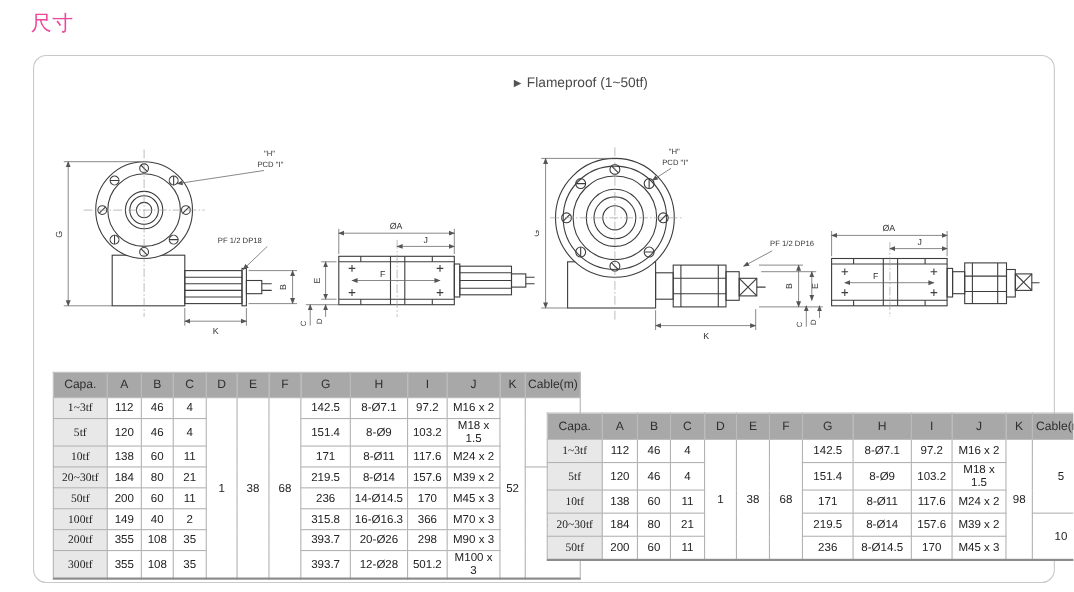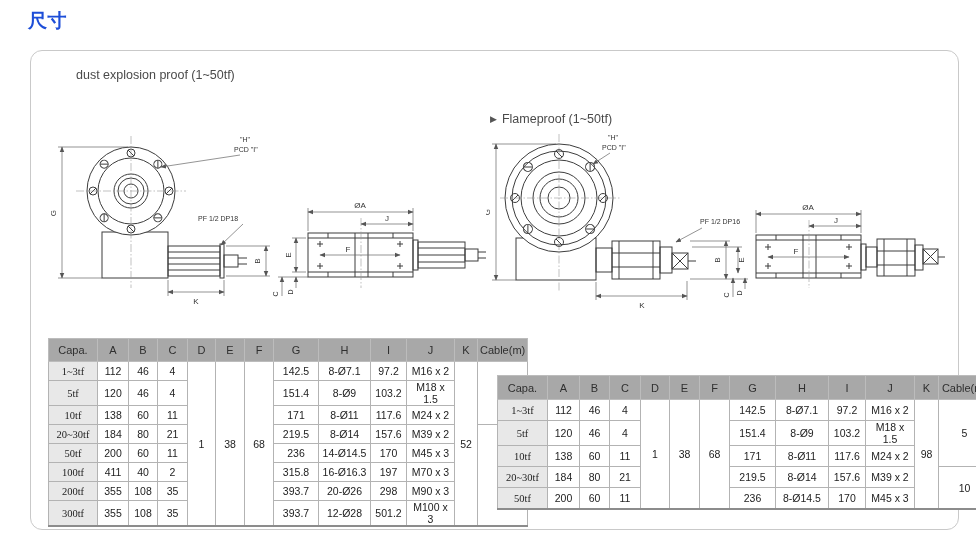--- a/index.html
+++ b/index.html
@@ -1,17 +1,17 @@
 <!DOCTYPE html>
 <html><head>
 <meta charset="utf-8">
 <style>
   html,body{margin:0;padding:0;background:#fff;}
   #page{position:relative;width:976px;height:538px;background:#fff;font-family:"Liberation Sans",sans-serif;overflow:hidden;}
-  .page-title{position:absolute;left:28px;top:8px;font-size:19px;font-weight:bold;color:#1d4ed8;letter-spacing:.5px;}
+  .page-title{position:absolute;left:28px;top:8px;font-size:19px;font-weight:normal;color:#ec4899;letter-spacing:.5px;}
   .panel{position:absolute;left:30px;top:50px;width:927px;height:478px;border:1px solid #c9c9c9;border-radius:12px;background:#fff;}
   .sec-head{position:absolute;font-size:12.5px;color:#4a4a4a;line-height:18px;}
   .sec-head .bullet{font-size:9px;color:#555;margin-right:5px;position:relative;top:-1px;}
   .sec-head .l2{padding-left:14px;}
   .dg{position:absolute;}
   .dg .ln{stroke:#3d3d3d;fill:none;stroke-width:1;}
   .dg .fw{stroke:#3d3d3d;fill:#fff;stroke-width:1;}
   .dg .dim{stroke:#666;fill:none;stroke-width:.7;}
   .dg .cl{stroke:#999;fill:none;stroke-width:.6;stroke-dasharray:8 2 1.5 2;}
   .dg text{fill:#333;font-size:8px;}
@@ -29,23 +29,22 @@
 </style>
 </head>
 <body>
 
 <div id="page">
   <div class="page-title">尺寸</div>
 
   <div class="panel"></div>
 
   <div class="sec-head" style="left:62px;top:66px;">
-    <div class="l2">dust explosion proof (1~50tf)</div>
   </div>
-  <div class="sec-head" style="left:490px;top:66px;margin-top:44px;">
+  <div class="sec-head" style="left:467px;top:66px;">
     <div><span class="bullet">▶</span><span>Flameproof (1~50tf)</span></div>
   </div>
 
   <svg class="dg" style="left:50px;top:120px;" width="440" height="215" viewBox="0 0 440 215">
     <defs>
       <marker id="la" viewBox="0 0 10 10" refX="9" refY="5" markerWidth="8" markerHeight="8" orient="auto-start-reverse">
         <path d="M0,1 L10,5 L0,9 z" fill="#555"></path>
       </marker>
       <g id="la-bolt" class="ln">
         <circle cx="81" cy="33" r="4"></circle>
@@ -373,26 +372,26 @@
       <td>200</td>
       <td>60</td>
       <td>11</td>
       <td>236</td>
       <td>14-Ø14.5</td>
       <td>170</td>
       <td>M45 x 3</td>
     </tr>
     <tr>
       <td class="capa">100tf</td>
-      <td>411</td>
+      <td>149</td>
       <td>40</td>
       <td>2</td>
       <td>315.8</td>
       <td>16-Ø16.3</td>
-      <td>197</td>
+      <td>366</td>
       <td>M70 x 3</td>
     </tr>
     <tr>
       <td class="capa">200tf</td>
       <td>355</td>
       <td>108</td>
       <td>35</td>
       <td>393.7</td>
       <td>20-Ø26</td>
       <td>298</td>

